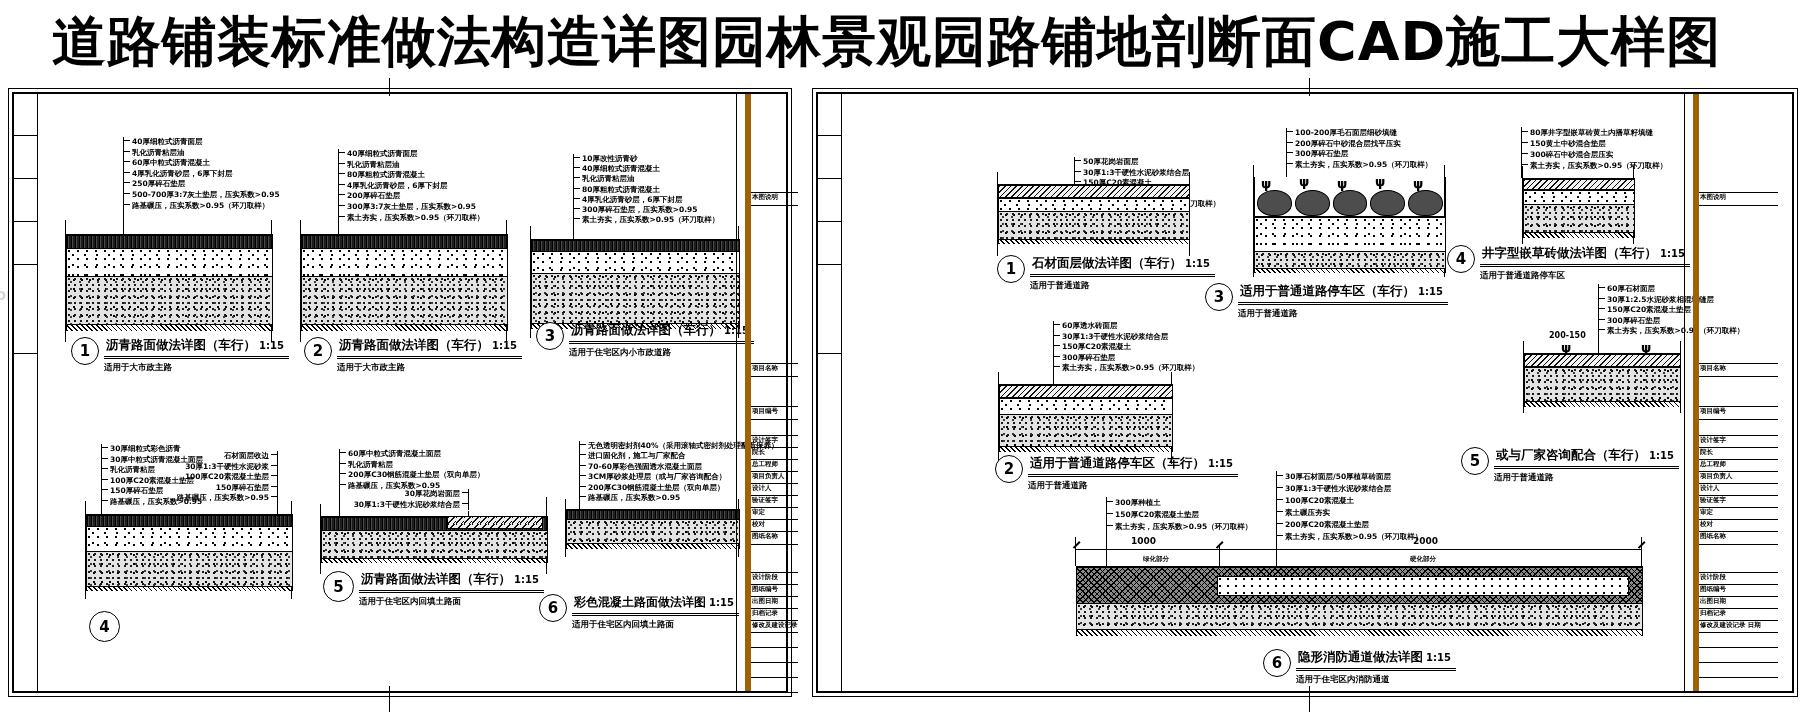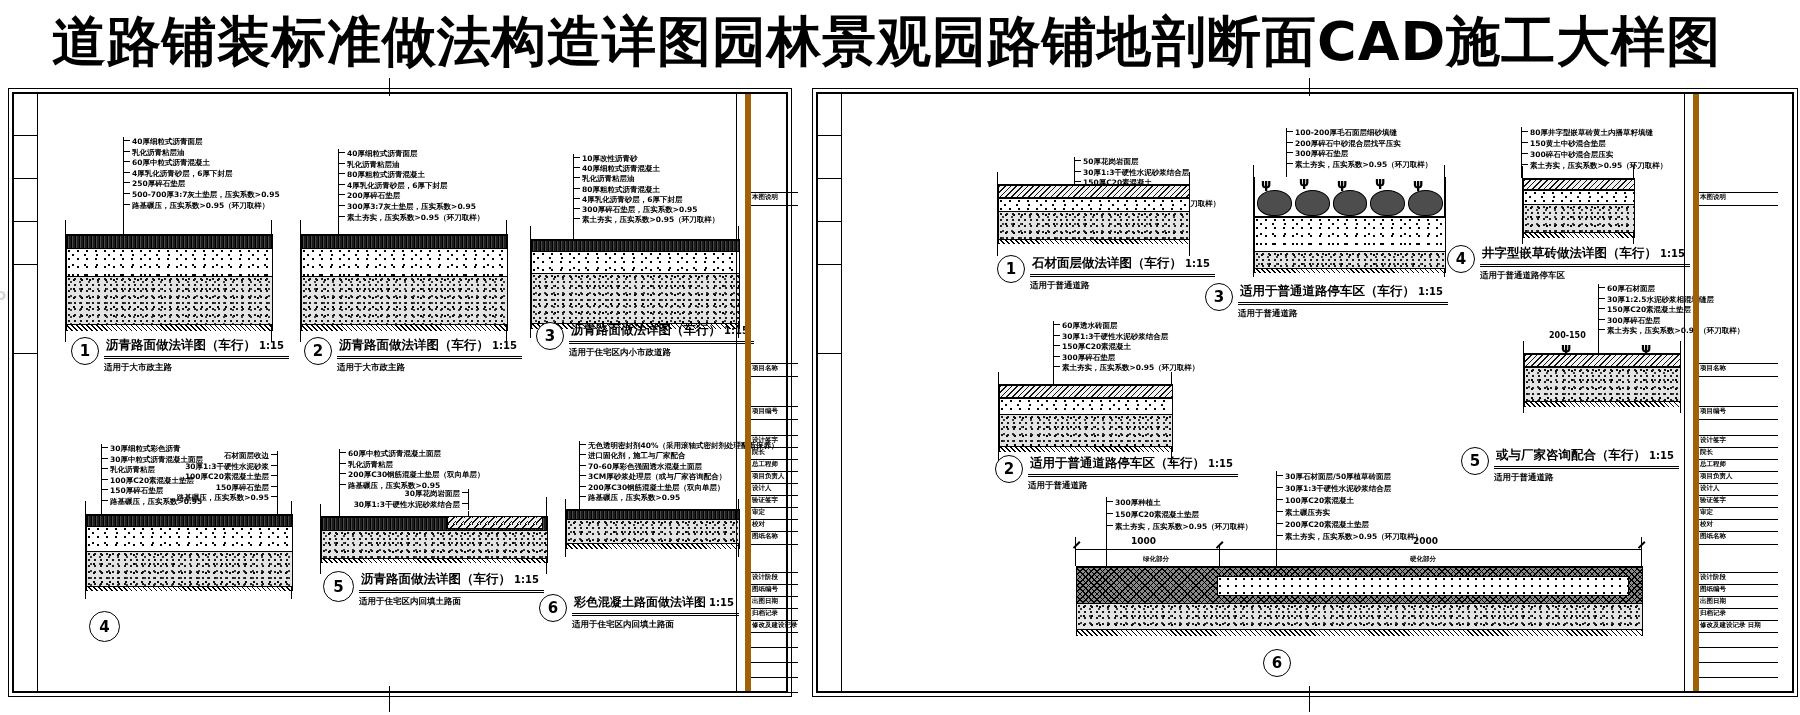--- a/index.html
+++ b/index.html
@@ -440,20 +440,24 @@
   <div class="vline" style="left:828px;top:448px;height:29px;"></div>
   <div class="section" style="left:263px;top:477px;width:565px;">
     <div class="l-cross" style="height:37px">
       <div class="inset-strip" style="left:140px;top:8px;width:410px;height:18px;"></div>
     </div>
     <div class="l-dense" style="height:26px"></div>
     <div class="l-hatch" style="height:7px"></div>
   </div>
   <div class="cap" style="left:450px;top:560px;">
     <div class="cap-num">6</div>
+    <div class="cap-body">
+      <div class="cap-line1"><span>隐形消防通道做法详图</span><span class="cap-scale">1:15</span></div>
+      <div class="cap-sub">适用于住宅区内消防通道</div>
+    </div>
   </div>
 
   <div class="tb" style="left:871px;width:107px;">
     <div class="tb-cells" style="width:79px;">
         <div class="tb-cell" style="height: 100px;"></div>
         <div class="tb-cell" style="height: 13px;">本图说明</div>
         <div class="tb-cell" style="height: 158px;"></div>
         <div class="tb-cell" style="height: 13px;">项目名称</div>
         <div class="tb-cell" style="height: 30px;"></div>
         <div class="tb-cell" style="height: 13px;">项目编号</div>

